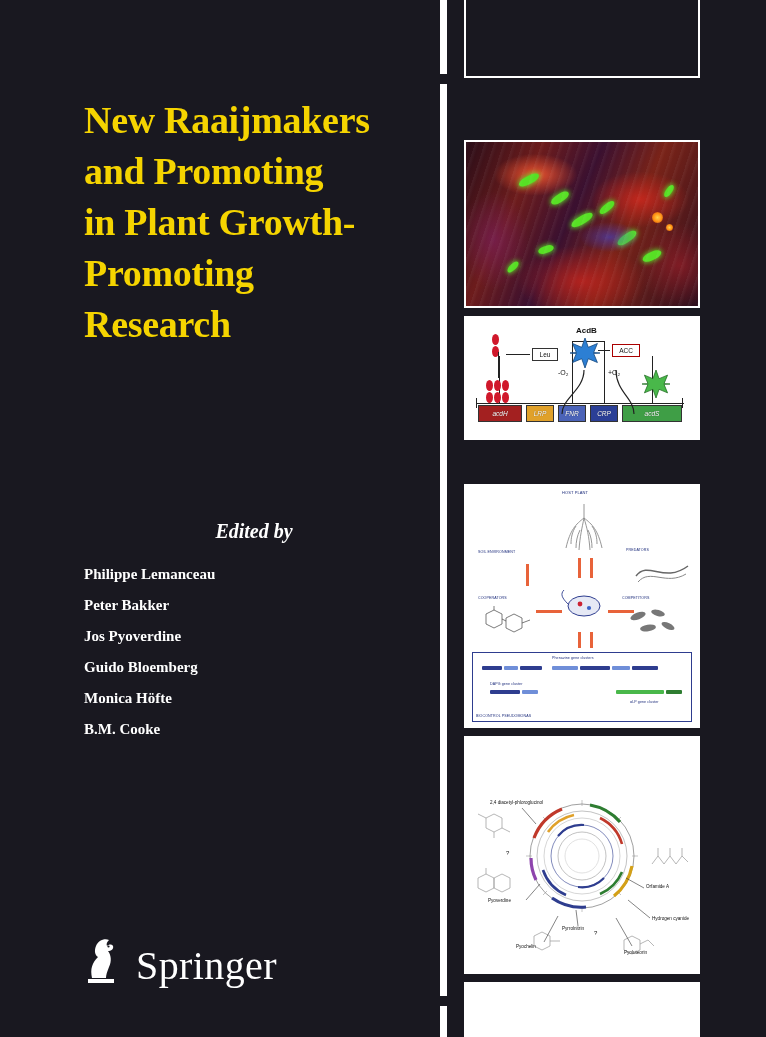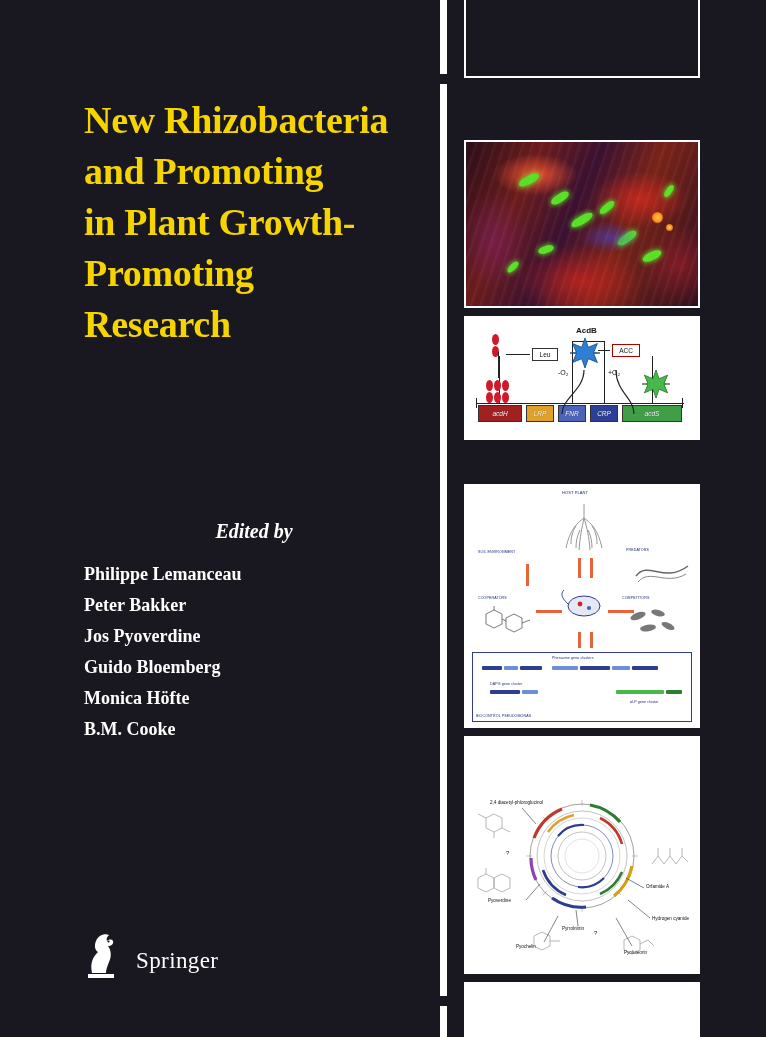--- a/index.html
+++ b/index.html
@@ -47,21 +47,21 @@
     font-style: italic;
     font-weight: bold;
     font-size: 20px;
     margin-bottom: 16px;
     text-align: center;
   }
   .editor-name {
     color: #ffffff;
     font-family: "Liberation Serif", serif;
     font-weight: bold;
-    font-size: 18px;
+    font-size: 15px;
     line-height: 31px;
     white-space: nowrap;
   }
 
   
   .publisher {
     position: absolute;
     left: 78px;
     top: 928px;
     display: flex;
@@ -69,21 +69,21 @@
     gap: 12px;
   }
   .springer-mark {
     width: 46px;
     height: 52px;
     position: relative;
   }
   .publisher-name {
     color: #ffffff;
     font-family: "Liberation Serif", serif;
-    font-size: 23px;
+    font-size: 40px;
     letter-spacing: 0.4px;
     margin-top: 14px;
   }
 
   
   .v-rule {
     position: absolute;
     left: 440px;
     top: 0;
     width: 7px;
@@ -236,21 +236,21 @@
     border: 0.6px solid #555;
     opacity: .55;
   }
 </style>
 </head>
 <body>
 
 <div id="cover">
 
   <div class="title-block">
-    <div class="title-line">New Rhizobacteria</div>
+    <div class="title-line">New Raaijmakers</div>
     <div class="title-line">and Promoting</div>
     <div class="title-line">in Plant Growth-</div>
     <div class="title-line">Promoting</div>
     <div class="title-line">Research</div>
   </div>
 
   <div class="editors-block">
     <div class="edited-by">Edited by</div>
     <div class="editor-name">Philippe Lemanceau</div>
     <div class="editor-name">Peter Bakker</div>

